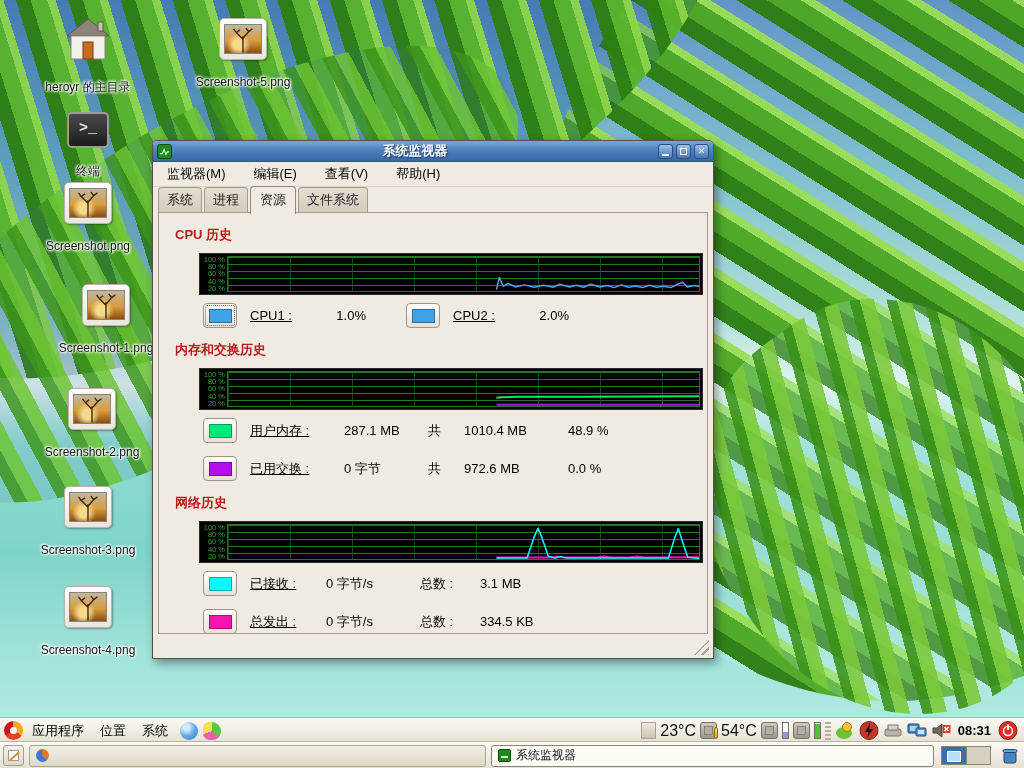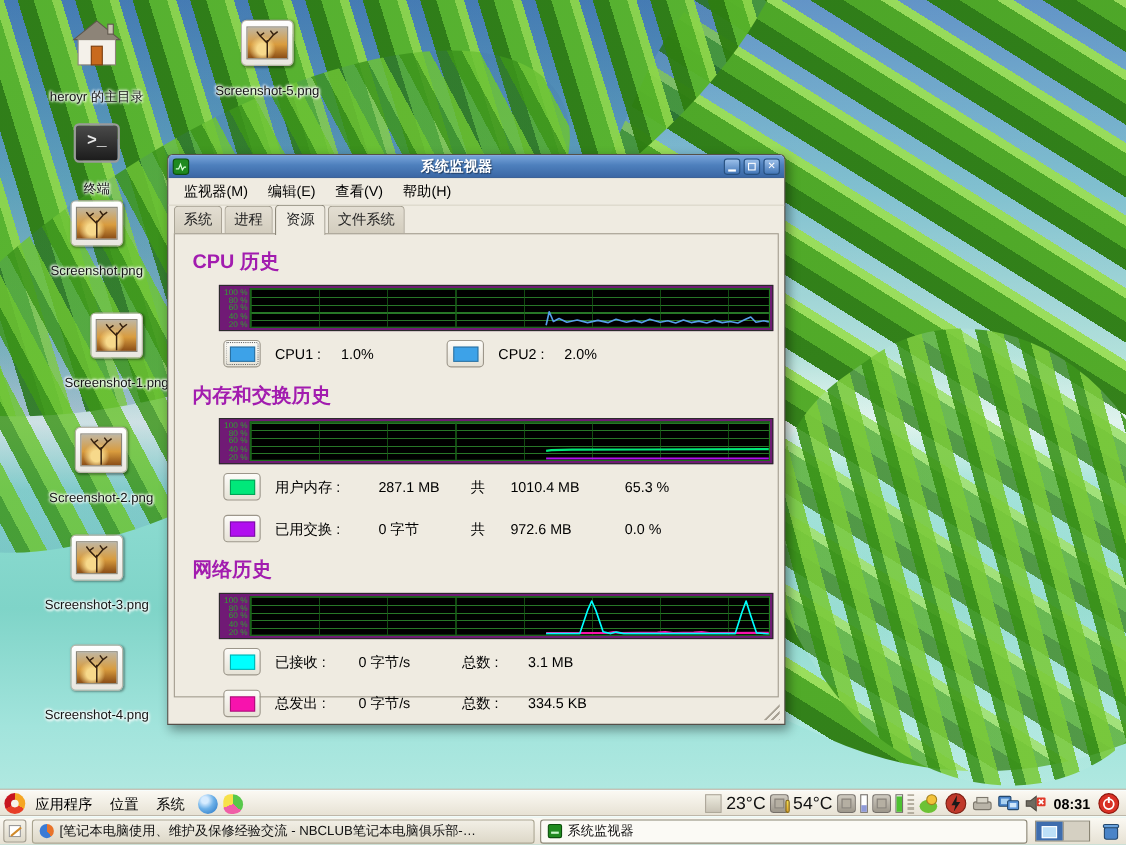--- a/index.html
+++ b/index.html
@@ -41,47 +41,47 @@
     background:linear-gradient(180deg,#7aa6dc 0%,#4e80bd 45%,#3a67a5 100%); border-radius:4px 4px 0 0; border-bottom:1px solid #2c5590; }
   .appicon16 { width:15px; height:15px; background:#1f8a1f; border:1px solid #0c4f0c; border-radius:3px; position:relative; }
   .appicon16 svg { position:absolute; inset:1px; }
   .wtitle { flex:1; text-align:center; color:#fff; font-weight:bold; font-size:13px; text-shadow:1px 1px 1px #1f3a5e; }
   .wbtns { display:flex; gap:3px; }
   .wbtn { width:15px; height:15px; border:1px solid #27507e; border-radius:3px; color:#fff;
     background:linear-gradient(#9cc0ea,#4377b8); font-size:9px; line-height:13px; text-align:center; font-weight:bold; }
   .wbtn .mini { display:block; width:7px; height:2px; background:#fff; margin:9px auto 0; }
   .wbtn .maxi { display:block; width:7px; height:7px; border:1px solid #fff; margin:3px auto 0; }
 
-  .menubar { height:25px; display:flex; align-items:center; padding:0 6px; gap:2px; border-bottom:1px solid #d9d4c7; }
+  .menubar { height:25px; display:flex; align-items:center; padding:0 6px; gap:12px; border-bottom:1px solid #d9d4c7; }
   .menuitem { font-size:13px; color:#000; padding:3px 8px; }
 
   .tabsrow { height:25px; display:flex; align-items:flex-end; padding:2px 0 0 5px; position:relative; }
   .tab { font-size:13px; padding:3px 8px 4px; background:linear-gradient(#e3ded2,#d2ccbd); border:1px solid #a29c8e;
     border-bottom:none; border-radius:4px 4px 0 0; margin-right:2px; color:#222; position:relative; top:1px; }
   .tab.active { background:#efebe1; padding:4px 9px 5px; top:2px; z-index:3; border-color:#8d887a; }
 
   .page { position:absolute; left:5px; right:5px; top:71px; bottom:24px; border:1px solid #a29c8e;
     background:#efebe1; padding:13px 16px 0; z-index:2; }
-  .sect-title { font-size:18px; font-weight:bold; color:#a21caf; margin-bottom:9px; }
-
-  .graph { display:flex; width:504px; height:42px; margin:0 0 8px 24px; background:#701a75; border:1px solid #2b2b2b; }
+  .sect-title { font-size:13px; font-weight:bold; color:#b91c1c; margin-bottom:9px; }
+
+  .graph { display:flex; width:504px; height:42px; margin:0 0 8px 24px; background:#000000; border:1px solid #2b2b2b; }
   .gutter { width:27px; display:flex; flex-direction:column; justify-content:center; align-items:flex-end;
     padding-right:2px; color:#2fa32f; font-size:7.5px; line-height:7.2px; white-space:nowrap; }
   .plot { flex:1; position:relative; margin:2px 2px 2px 0; border:1px solid #1e7a1e; background:#000;
     background-image:repeating-linear-gradient(to right, rgba(25,100,25,.75) 0 1px, transparent 1px 62px),
                      repeating-linear-gradient(to bottom, rgba(46,139,46,.85) 0 1px, transparent 1px 7px); }
   .plot svg { position:absolute; inset:0; width:100%; height:100%; display:block; }
 
   .legrow { display:flex; align-items:center; margin:0 0 13px 28px; font-size:13px; color:#000; }
   .swatchbtn { width:34px; height:25px; border:1px solid #9c968a; border-radius:4px; margin-right:13px;
     background:linear-gradient(#fdfcf9,#e6e2d6); display:flex; align-items:center; justify-content:center; flex:none; }
   .swatchbtn.focus { outline:1px dotted #666; outline-offset:-3px; }
   .swatch { width:23px; height:14px; border:1px solid rgba(0,0,0,.3); }
-  .lg-lbl { flex:none; }
-  .cpu .lg-lbl { width:60px; } .cpu .lg-val { width:56px; }
+  .lg-lbl { flex:none;text-decoration:underline; }
+  .cpu .lg-lbl { width:60px; } .cpu .lg-val { width:56px;text-align:right; }
   .cpu .gap2 { width:40px; }
   .mem .lg-lbl { width:94px; } .mem .lg-val { width:84px; } .mem .lg-sep { width:36px; } .mem .lg-tot { width:104px; }
   .net .lg-lbl { width:76px; } .net .lg-val { width:94px; } .net .lg-sep { width:60px; }
   .sect { margin-top:0; }
   .sect + .sect { margin-top:6px; }
 
   .grip { position:absolute; right:4px; bottom:3px; width:15px; height:15px;
     background:repeating-linear-gradient(135deg,#a8a295 0 2px,transparent 2px 5px);
     clip-path:polygon(100% 0,100% 100%,0 100%); }
 
@@ -309,21 +309,21 @@
           </div>
       </div>
       <div class="legrow mem">
         <div class="swatchbtn">
             <span class="swatch" style="background: rgb(0, 232, 122);"></span>
           </div>
         <span class="lg-lbl">用户内存 :</span>
         <span class="lg-val">287.1 MB</span>
         <span class="lg-sep">共</span>
         <span class="lg-tot">1010.4 MB</span>
-        <span class="lg-pct">65.3 %</span>
+        <span class="lg-pct">48.9 %</span>
       </div>
       <div class="legrow mem">
         <div class="swatchbtn">
             <span class="swatch" style="background: rgb(177, 15, 239);"></span>
           </div>
         <span class="lg-lbl">已用交换 :</span>
         <span class="lg-val">0 字节</span>
         <span class="lg-sep">共</span>
         <span class="lg-tot">972.6 MB</span>
         <span class="lg-pct">0.0 %</span>
@@ -426,21 +426,20 @@
     </svg>
   </div>
 </div>
 
 <div class="panel panel2">
   <div class="showdesk">
       <i></i>
     </div>
   <div class="taskbtn t1">
     <span class="micon ff"></span>
-    <span class="ttext">[笔记本电脑使用、维护及保修经验交流 - NBCLUB笔记本电脑俱乐部-…</span>
   </div>
   <div class="taskbtn t2 active">
     <span class="micon sysmon"></span>
     <span class="ttext">系统监视器</span>
   </div>
   <div class="wsw">
     <div class="wscell on"></div>
     <div class="wscell off"></div>
   </div>
   <svg class="tico" viewBox="0 0 20 19" style="margin-left:4px">

